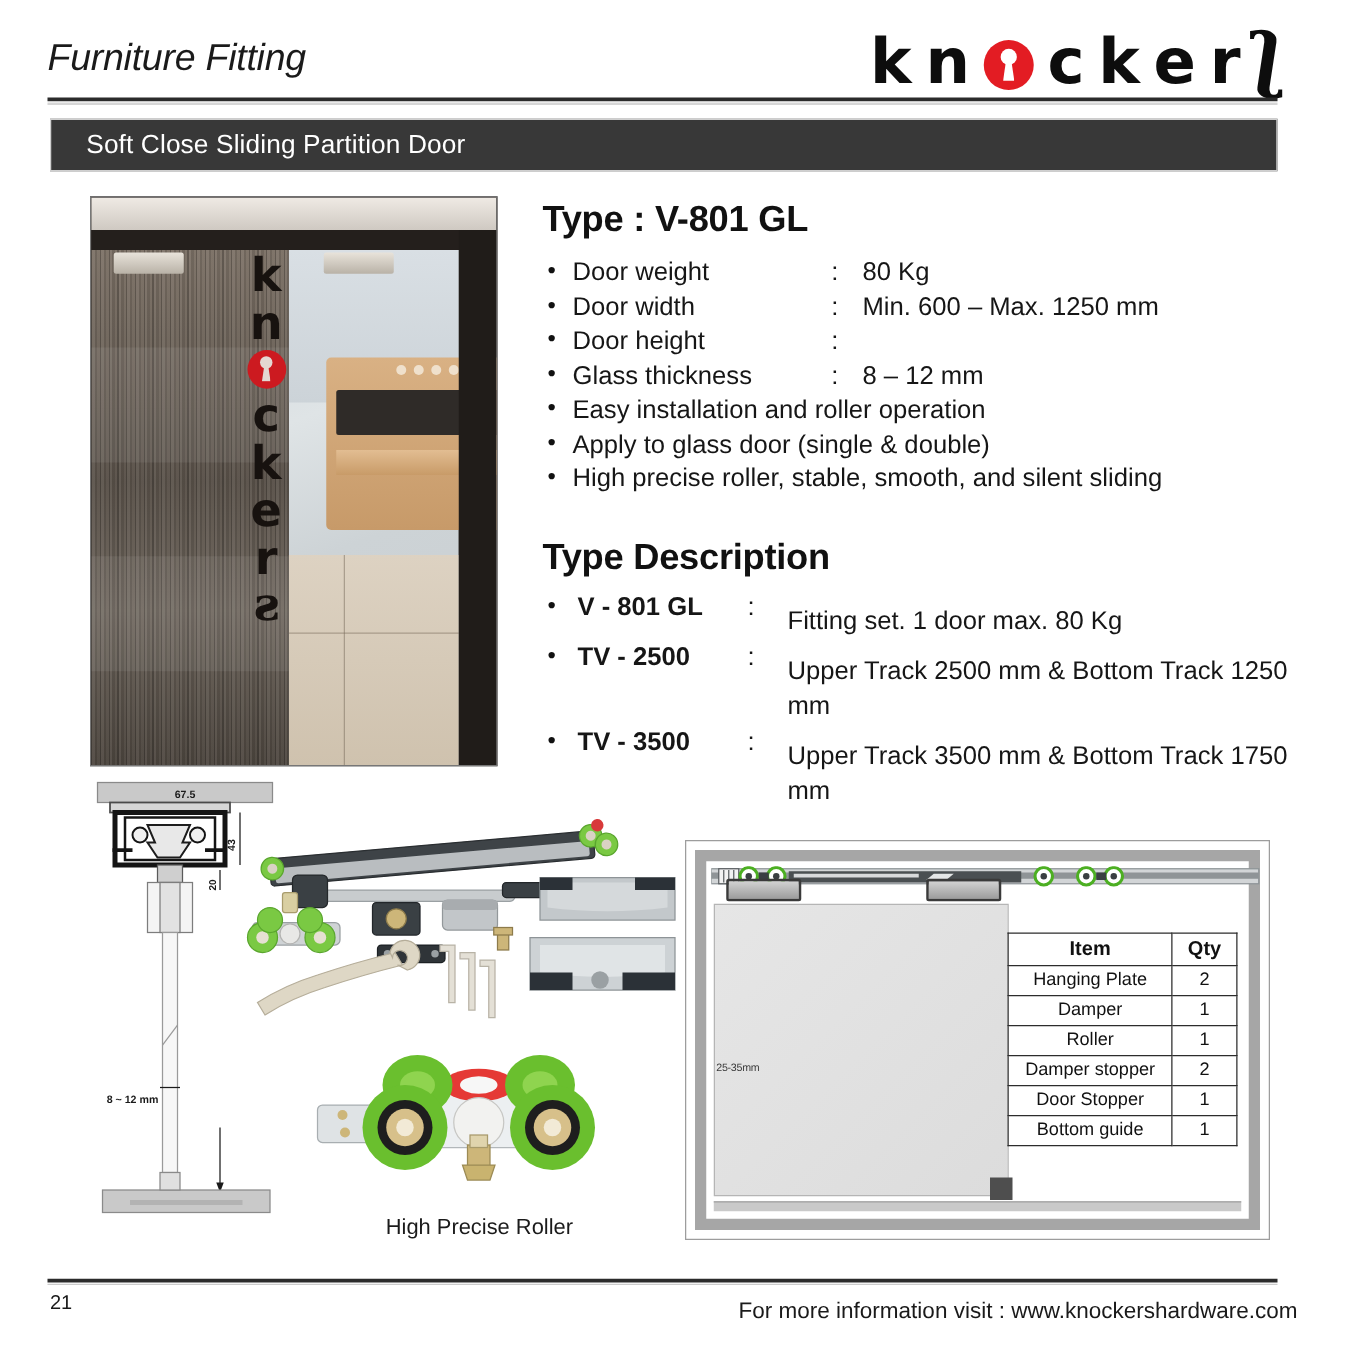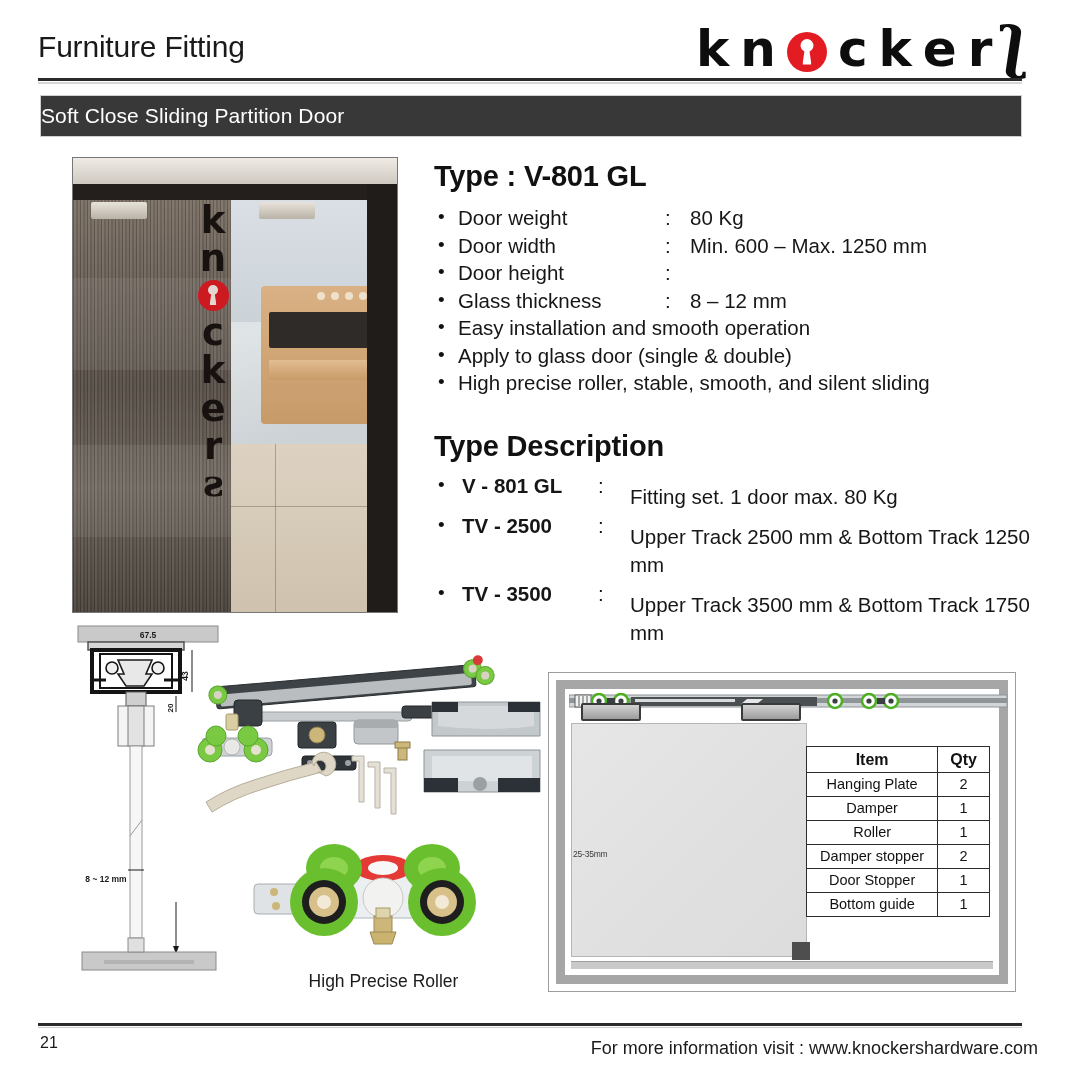--- a/index.html
+++ b/index.html
@@ -10,20 +10,21 @@
     overflow: hidden;
   }
   .page { position: relative; width: 1080px; height: 1080px; background: #fff; }
 
   
   .hdr { position: absolute; left: 38px; top: 22px; width: 984px; height: 58px; }
   .hdr-title {
     position: absolute; left: 0; top: 8px;
     font-size: 30px; font-weight: 400; color: #1a1a1a;
     letter-spacing: -0.2px;
+    font-style: italic;
   }
   .logo {
     position: absolute; right: 0; top: -2px;
     display: flex; align-items: center; height: 58px;
   }
   .logo-letter {
     font-family: "DejaVu Sans", sans-serif;
     font-size: 50px; font-weight: 700; color: #0d0d0d;
     line-height: 1; letter-spacing: 0;
     margin-right: 11px;
@@ -56,21 +57,21 @@
   .rule-top .b { height: 2px; background: #d6d6d6; margin-top: 1px; }
 
   
   .sec-bar {
     position: absolute; left: 40px; top: 95px; width: 982px; height: 42px;
     background: #383838; border: 1px solid #cfcfcf;
     display: flex; align-items: center;
   }
   .sec-bar-label {
     color: #ffffff; font-size: 21px; font-weight: 400;
-    padding-left: 0; letter-spacing: 0.1px;
+    padding-left: 28px; letter-spacing: 0.1px;
   }
 
   
   .hero {
     position: absolute; left: 72px; top: 157px; width: 326px; height: 456px;
     border: 1px solid #777; overflow: hidden; background: #2a2522;
   }
   .hero-ceiling { position: absolute; left: 0; top: 0; width: 100%; height: 26px;
     background: linear-gradient(#efeae4, #cfc9c2); }
   .hero-headerband { position: absolute; left: 0; top: 26px; width: 100%; height: 16px;
@@ -324,21 +325,21 @@
         <span class="c">:</span>
       </div>
         </li>
       <li>
           <div class="spec-row">
         <span class="k">Glass thickness</span>
         <span class="c">:</span>
         <span class="v">8 – 12 mm</span>
       </div>
         </li>
-      <li>Easy installation and smooth operation</li>
+      <li>Easy installation and roller operation</li>
       <li>Apply to glass door (single &amp; double)</li>
       <li>High precise roller, stable, smooth, and silent sliding</li>
     </ul>
   </div>
 
   <div class="desc">
     <div class="desc-title">Type Description</div>
     <ul>
       <li>
           <div class="desc-row">

